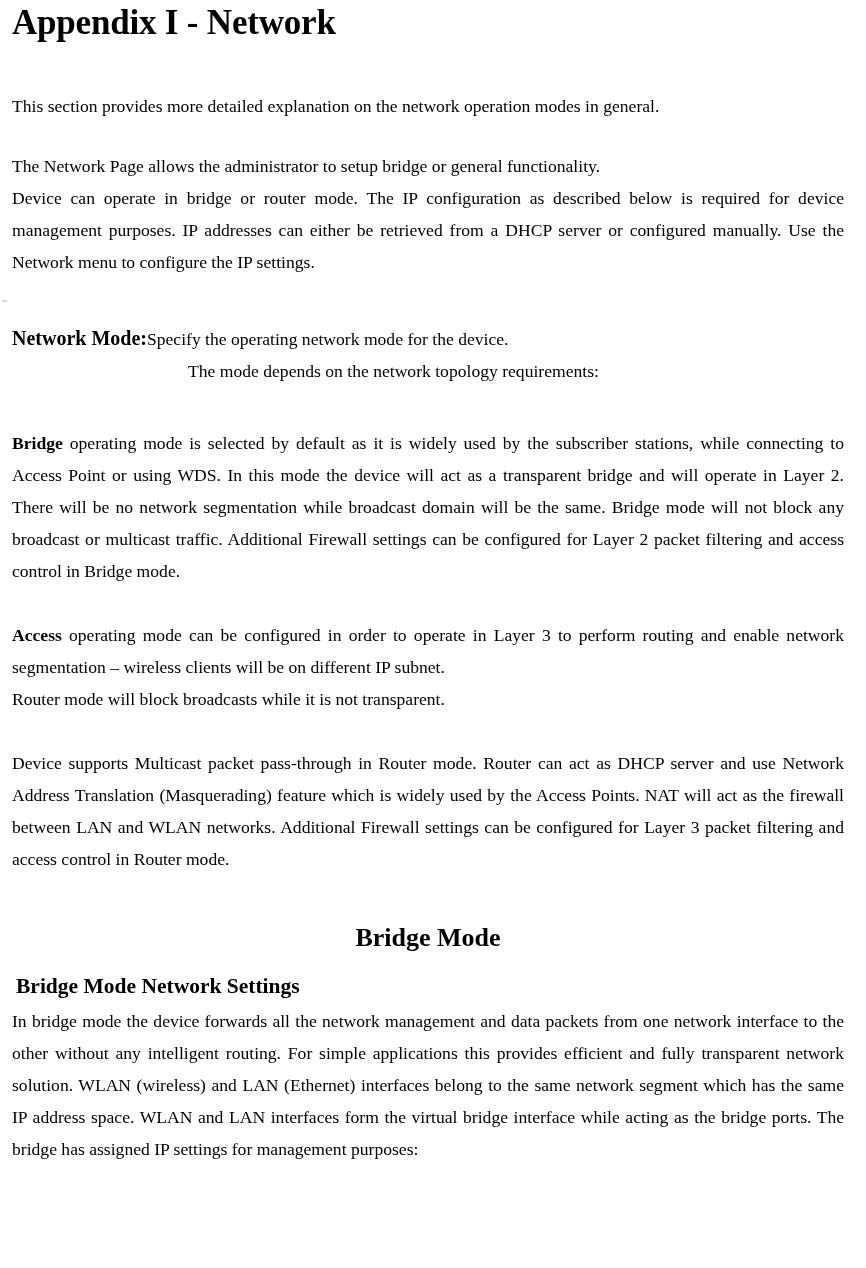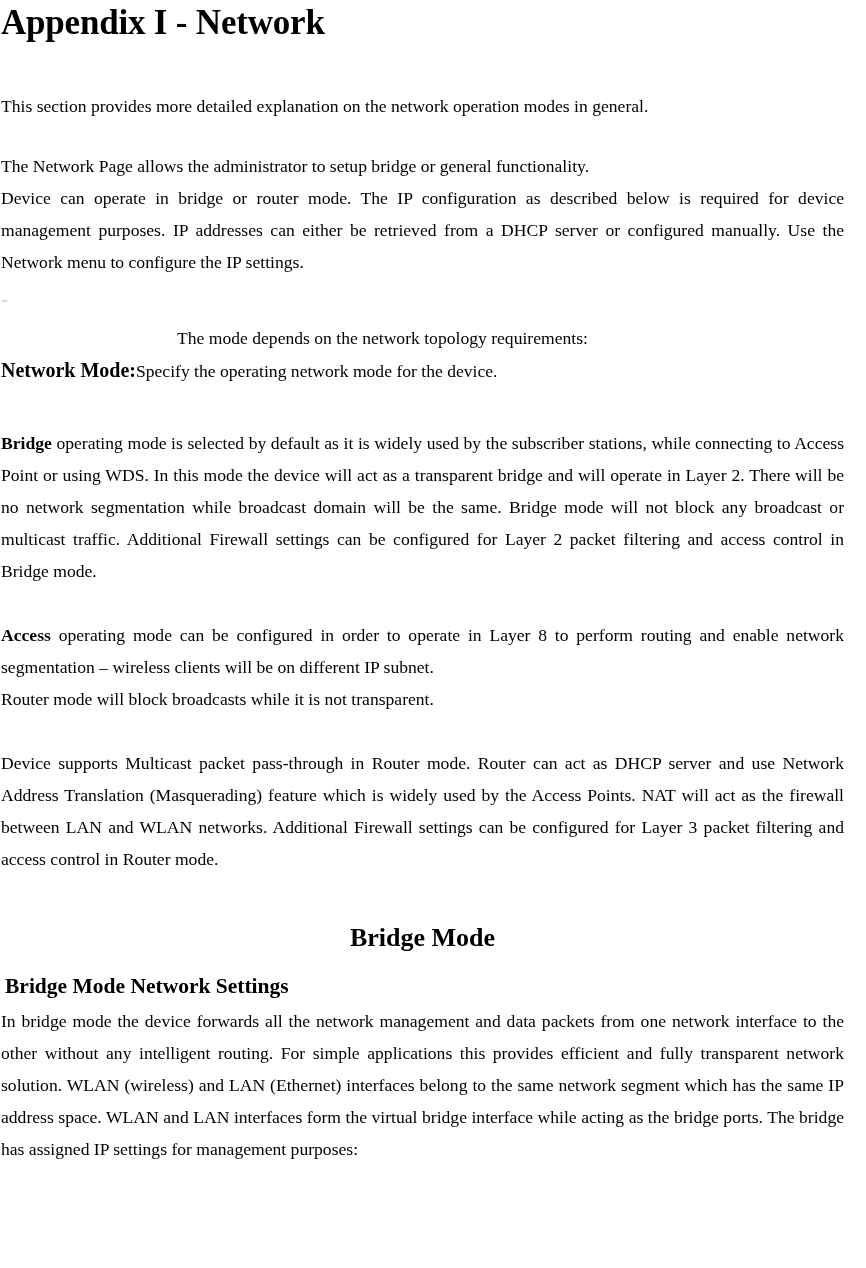--- a/index.html
+++ b/index.html
@@ -13,21 +13,21 @@
     overflow: hidden;
     font-family: "Liberation Serif", "DejaVu Serif", serif;
     color: #000000;
     -webkit-font-smoothing: antialiased;
   }
   .page {
     position: relative;
     width: 846px;
     height: 1268px;
     box-sizing: border-box;
-    padding: 0 2px 0 1px;
+    padding: 0 2px 0 12px;
   }
 
   
   .doc-title {
     font-size: 35px;
     font-weight: bold;
     line-height: 42px;
     letter-spacing: -0.2px;
     margin: 0;
     padding-top: 2px;
@@ -126,36 +126,36 @@
 
   <p class="para">Device can operate in bridge or router mode. The IP configuration as described below is required for device management purposes. IP addresses can either be retrieved from a DHCP server or configured manually. Use the Network menu to configure the IP settings.</p>
 
   <div class="artifact"></div>
 
   <div class="gap-24"></div>
 
 
   <div class="gap-20"></div>
 
-  <p class="def-line def-indent">The mode depends on the network topology requirements:</p>
-
   <p class="def-line">
     <span class="def-term">Network Mode:</span><span>Specify the operating network mode for the device.</span>
   </p>
+
+  <p class="def-line def-indent">The mode depends on the network topology requirements:</p>
 
   <div class="gap-40"></div>
 
   <p class="para">
     <span class="bold-lead">Bridge</span><span> operating mode is selected by default as it is widely used by the subscriber stations, while connecting to Access Point or using WDS. In this mode the device will act as a transparent bridge and will operate in Layer 2. There will be no network segmentation while broadcast domain will be the same. Bridge mode will not block any broadcast or multicast traffic. Additional Firewall settings can be configured for Layer 2 packet filtering and access control in Bridge mode.</span>
   </p>
 
   <div class="gap-32"></div>
 
   <p class="para">
-    <span class="bold-lead">Access</span><span> operating mode can be configured in order to operate in Layer 8 to perform routing and enable network segmentation – wireless clients will be on different IP subnet.</span>
+    <span class="bold-lead">Access</span><span> operating mode can be configured in order to operate in Layer 3 to perform routing and enable network segmentation – wireless clients will be on different IP subnet.</span>
   </p>
 
   <p class="para nojust">Router mode will block broadcasts while it is not transparent.</p>
 
   <div class="gap-32"></div>
 
   <p class="para">Device supports Multicast packet pass-through in Router mode. Router can act as DHCP server and use Network Address Translation (Masquerading) feature which is widely used by the Access Points. NAT will act as the firewall between LAN and WLAN networks. Additional Firewall settings can be configured for Layer 3 packet filtering and access control in Router mode.</p>
 
   <div class="gap-46"></div>
 

